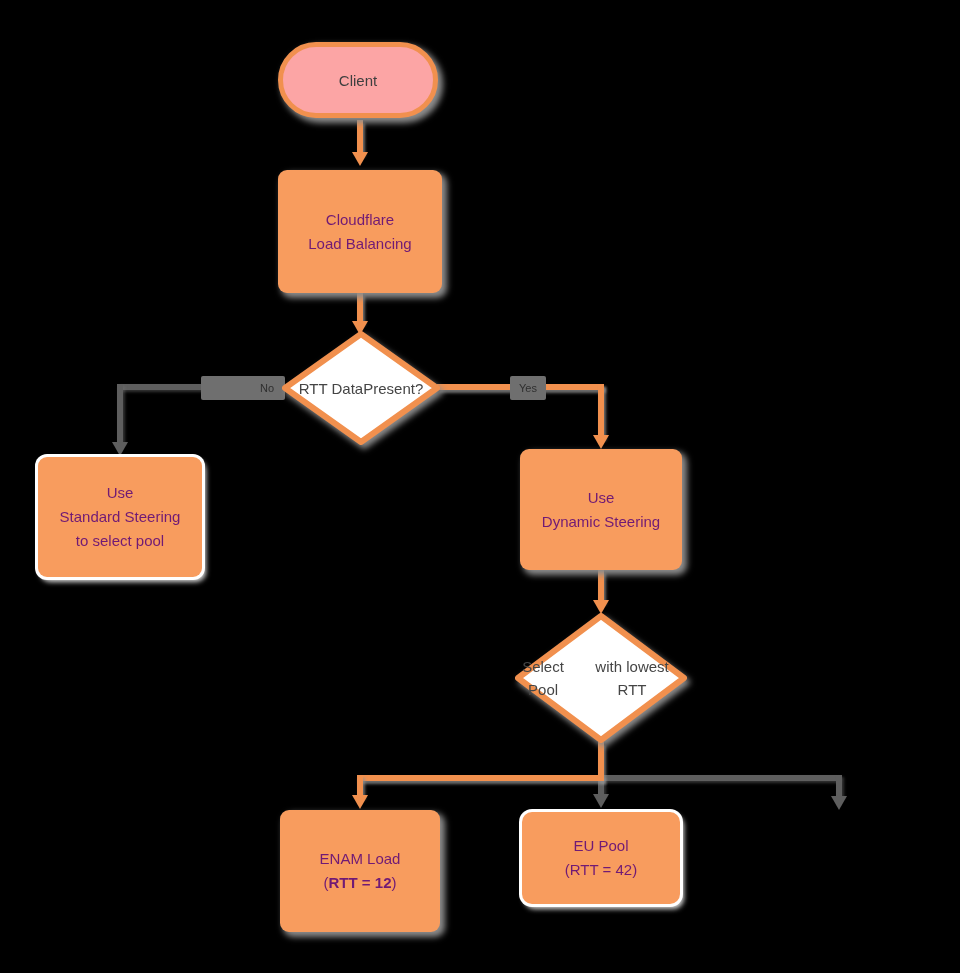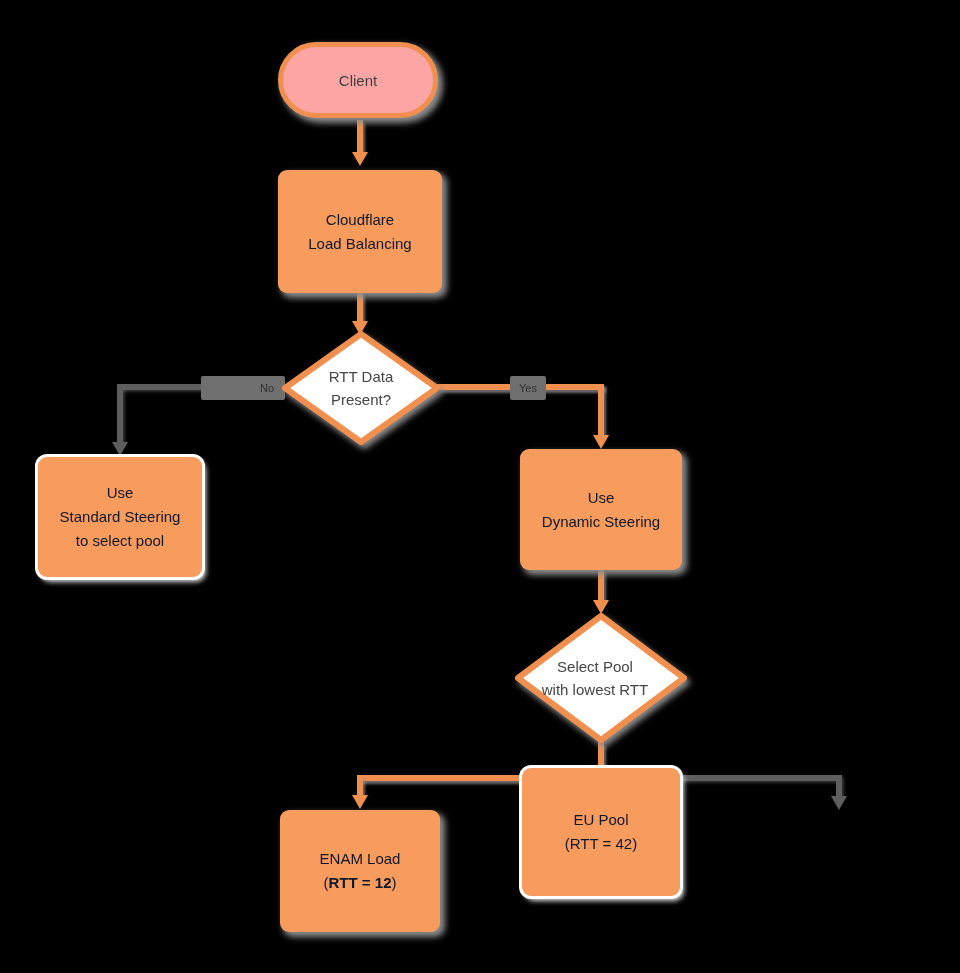--- a/index.html
+++ b/index.html
@@ -7,32 +7,32 @@
     position:relative;width:960px;height:973px;background:#000000;
     font-family:"Liberation Sans",sans-serif;overflow:hidden;
   }
   
   .node{
     position:absolute;display:flex;flex-direction:column;
     align-items:center;justify-content:center;text-align:center;
     box-sizing:border-box;
   }
   .box{
-    background:#F89C5E;border-radius:9px;color:#0f172a;
+    background:#F89C5E;border-radius:9px;color:#701a75;
     font-size:15px;line-height:24px;
   }
   .shadow-gray{box-shadow:4px 4px 6px 1px #8D8D8D;}
   .glow-white{box-shadow:0 0 0 3px #FFFFFF,3px 4px 5px 1px rgba(255,255,255,.85);}
   .stadium{
     background:#fca5a5;border:5px solid #F1904E;border-radius:43px;
     color:#3F3F3F;font-size:15px;
   }
   .dsvg{position:absolute;filter:drop-shadow(3px 4px 3px #8C8C8C);}
   .dtext{
-    position:absolute;display:flex;flex-direction:column;align-items:center;
+    position:absolute;display:flex;align-items:center;
     justify-content:center;text-align:center;color:#454545;
     font-size:15px;line-height:23px;
   }
   
   .seg{position:absolute;}
   .seg.o{background:#F1904E;box-shadow:2px 3px 3px rgba(145,145,145,.75);}
   .seg.g{background:#5E5E5E;box-shadow:2px 2px 3px rgba(115,115,115,.45);}
   .arr{position:absolute;width:0;height:0;
        border-left:8px solid transparent;border-right:8px solid transparent;
        border-top:14px solid #5E5E5E;}
@@ -115,19 +115,19 @@
   <div class="dtext" style="left:506px;top:610px;width:178px;height:136px;">
     <span>Select Pool</span>
     <span>with lowest RTT</span>
   </div>
 
   <div class="node box shadow-gray" style="left:280px;top:810px;width:160px;height:122px;">
     <span>ENAM Load</span>
     <span><span>(</span><span class="b">RTT = 12</span><span>)</span></span>
   </div>
 
-  <div class="node box glow-white" style="left:522px;top:768px;width:158px;height:128px;">
+  <div class="node box glow-white" style="left:522px;top:812px;width:158px;height:92px;border-radius:10px;">
     <span>EU Pool</span>
     <span>(RTT = 42)</span>
   </div>
 
 
 </div>
 
 </body></html>

